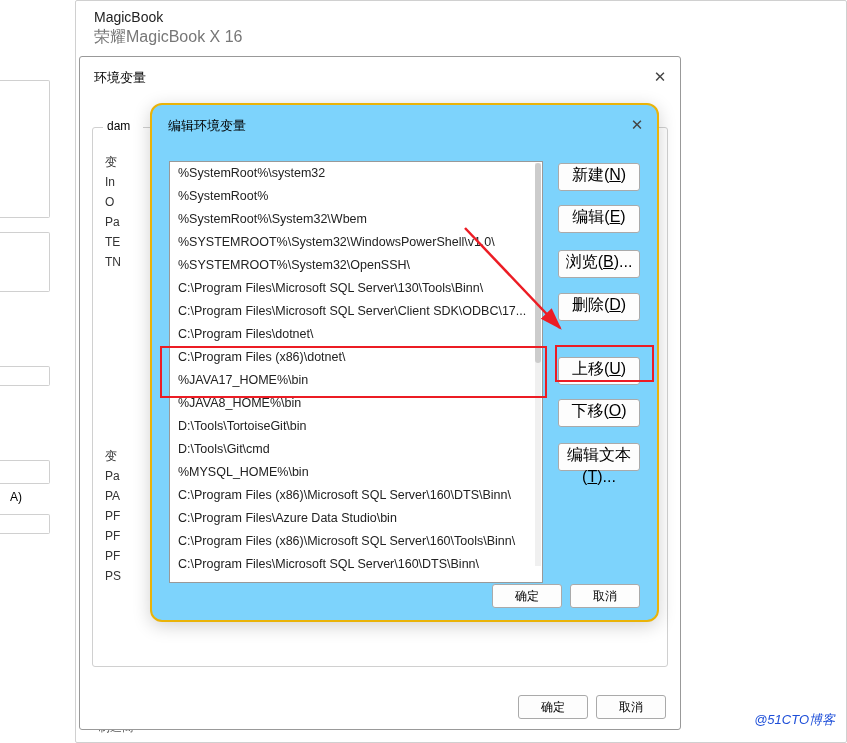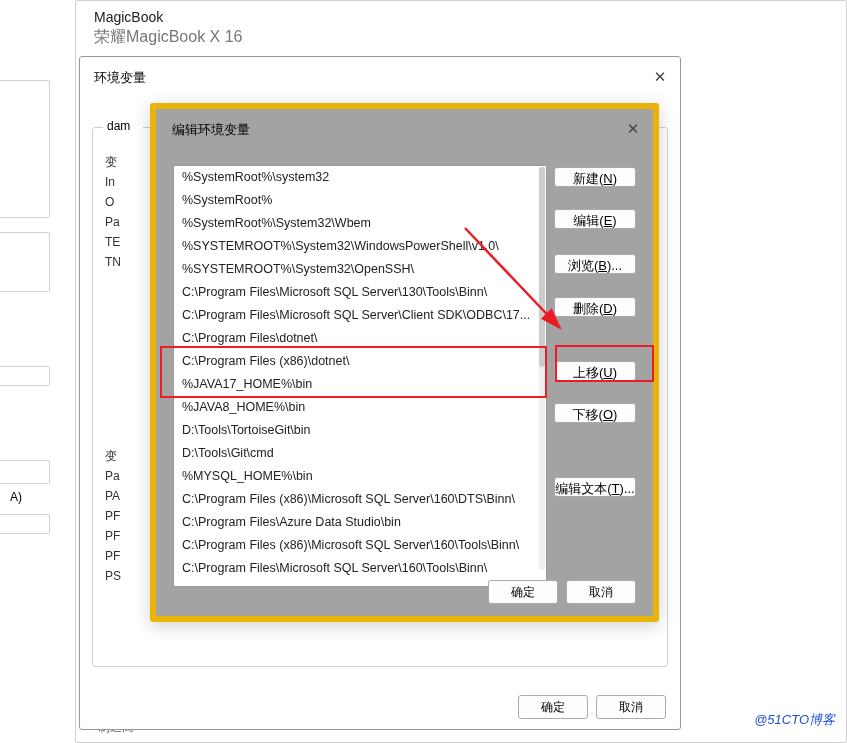--- a/index.html
+++ b/index.html
@@ -23,29 +23,29 @@
     .help-icon { position: absolute; width: 18px; height: 18px; border: 1.5px solid #555; border-radius: 50%; display: flex; align-items: center; justify-content: center; font-size: 11px; color: #555; }
     
     .env-dialog { position: absolute; left: 79px; top: 56px; width: 602px; height: 674px; background: #fff; border: 1px solid #999; border-radius: 3px; }
     .env-title { padding: 12px 14px; font-size: 13px; }
     .env-close { position: absolute; right: 8px; top: 8px; width: 24px; height: 24px; display: flex; align-items: center; justify-content: center; cursor: pointer; font-size: 15px; color: #444; }
     .env-group { position: absolute; left: 12px; top: 70px; width: 576px; height: 540px; border: 1px solid #d0d0d0; border-radius: 3px; padding: 0 8px; }
     .env-group-label { position: absolute; left: 10px; top: -9px; background: #fff; padding: 0 4px; font-size: 12px; overflow: hidden; text-overflow: clip; white-space: nowrap; }
     .var-col { position: absolute; left: 12px; top: 24px; font-size: 12px; line-height: 20px; color: #333; }
     .env-btn { position: absolute; width: 70px; height: 24px; border: 1px solid #aaa; background: #fdfdfd; border-radius: 3px; font-size: 12px; cursor: pointer; }
     
-    .edit-dialog { position: absolute; left: 150px; top: 103px; width: 509px; height: 519px; background: #a3a3a3; border: 6px solid #eab308; border-radius: 3px; box-shadow: 0 4px 18px rgba(0,0,0,0.18); }
+    .edit-dialog { position: absolute; left: 150px; top: 103px; width: 509px; height: 519px; background: #7dd3fc; border: 2px solid #eab308; border-radius: 12px; box-shadow: 0 4px 18px rgba(0,0,0,0.18); }
     .edit-title { padding: 12px 16px; font-size: 13px; }
     .edit-close { position: absolute; right: 8px; top: 8px; width: 24px; height: 24px; display: flex; align-items: center; justify-content: center; cursor: pointer; font-size: 15px; color: #444; }
     .list-box { position: absolute; left: 17px; top: 56px; width: 374px; height: 422px; border: 1px solid #999; background: #fff; overflow: hidden; }
     .list-scroll { position: absolute; right: 1px; top: 1px; bottom: 16px; width: 6px; background: #f0f0f0; }
     .list-thumb { position: absolute; right: 0; top: 0; width: 6px; height: 200px; background: #ccc; border-radius: 3px; }
     .list-item { padding: 2px 8px; font-size: 12.5px; line-height: 19px; color: #222; white-space: nowrap; overflow: hidden; cursor: default; }
     .list-item.hl-row { background: transparent; }
-    .side-btn { position: absolute; right: 17px; width: 82px; height: 20px; border: 1px solid #aaa; background: #fdfdfd; border-radius: 3px; font-size: 13px; cursor: pointer; text-align: center; line-height: 22px; }
+    .side-btn { position: absolute; right: 17px; width: 82px; height: 28px; border: 1px solid #aaa; background: #fdfdfd; border-radius: 3px; font-size: 16px; cursor: pointer; text-align: center; line-height: 22px; }
     .side-btn .ul { text-decoration: underline; }
     .dlg-btn { position: absolute; bottom: 12px; width: 70px; height: 24px; border: 1px solid #aaa; background: #fdfdfd; border-radius: 3px; font-size: 12px; cursor: pointer; }
     
     .red-box { position: absolute; border: 2.5px solid #ec1c24; pointer-events: none; }
     .red-arrow { position: absolute; pointer-events: none; }
     .watermark { position: absolute; right: 12px; bottom: 14px; font-size: 13px; color: #1d4ed8; font-style: italic; }
     .bg-foot-txt { position: absolute; left: 98px; top: 719px; font-size: 12px; color: #555; }
   </style>
 </head>
 <body>
@@ -124,35 +124,34 @@
         <div class="list-item">C:\Program Files\dotnet\</div>
         <div class="list-item">C:\Program Files (x86)\dotnet\</div>
         <div class="list-item hl-row">%JAVA17_HOME%\bin</div>
         <div class="list-item hl-row">%JAVA8_HOME%\bin</div>
         <div class="list-item">D:\Tools\TortoiseGit\bin</div>
         <div class="list-item">D:\Tools\Git\cmd</div>
         <div class="list-item">%MYSQL_HOME%\bin</div>
         <div class="list-item">C:\Program Files (x86)\Microsoft SQL Server\160\DTS\Binn\</div>
         <div class="list-item">C:\Program Files\Azure Data Studio\bin</div>
         <div class="list-item">C:\Program Files (x86)\Microsoft SQL Server\160\Tools\Binn\</div>
-        <div class="list-item">C:\Program Files\Microsoft SQL Server\160\Tools\Binn\</div>
         <div class="list-item">C:\Program Files\Microsoft SQL Server\160\DTS\Binn\</div>
       </div>
     <div class="list-scroll">
       <div class="list-thumb"></div>
     </div>
   </div>
 
   <div class="side-btn" style="top:58px"><span>新建</span>(<span class="ul">N</span>)</div>
   <div class="side-btn" style="top:100px"><span>编辑</span>(<span class="ul">E</span>)</div>
   <div class="side-btn" style="top:145px"><span>浏览</span>(<span class="ul">B</span>)...</div>
   <div class="side-btn" style="top:188px"><span>删除</span>(<span class="ul">D</span>)</div>
   <div class="side-btn" style="top:252px"><span>上移</span>(<span class="ul">U</span>)</div>
   <div class="side-btn" style="top:294px"><span>下移</span>(<span class="ul">O</span>)</div>
-  <div class="side-btn" style="top:368px"><span>编辑文本</span>(<span class="ul">T</span>)...</div>
+  <div class="side-btn" style="top:338px"><span>编辑文本</span>(<span class="ul">T</span>)...</div>
 
   <button class="dlg-btn" style="right:95px">确定</button>
   <button class="dlg-btn" style="right:17px">取消</button>
 </div>
 
 <div class="red-box" style="left:160px; top:346px; width:387px; height:52px"></div>
 <div class="red-box" style="left:555px; top:345px; width:99px; height:37px"></div>
 <svg class="red-arrow" style="left:455px; top:218px; width:120px; height:120px">
   <defs>
       <marker id="ah" markerWidth="10" markerHeight="10" refX="8" refY="3" orient="auto">

